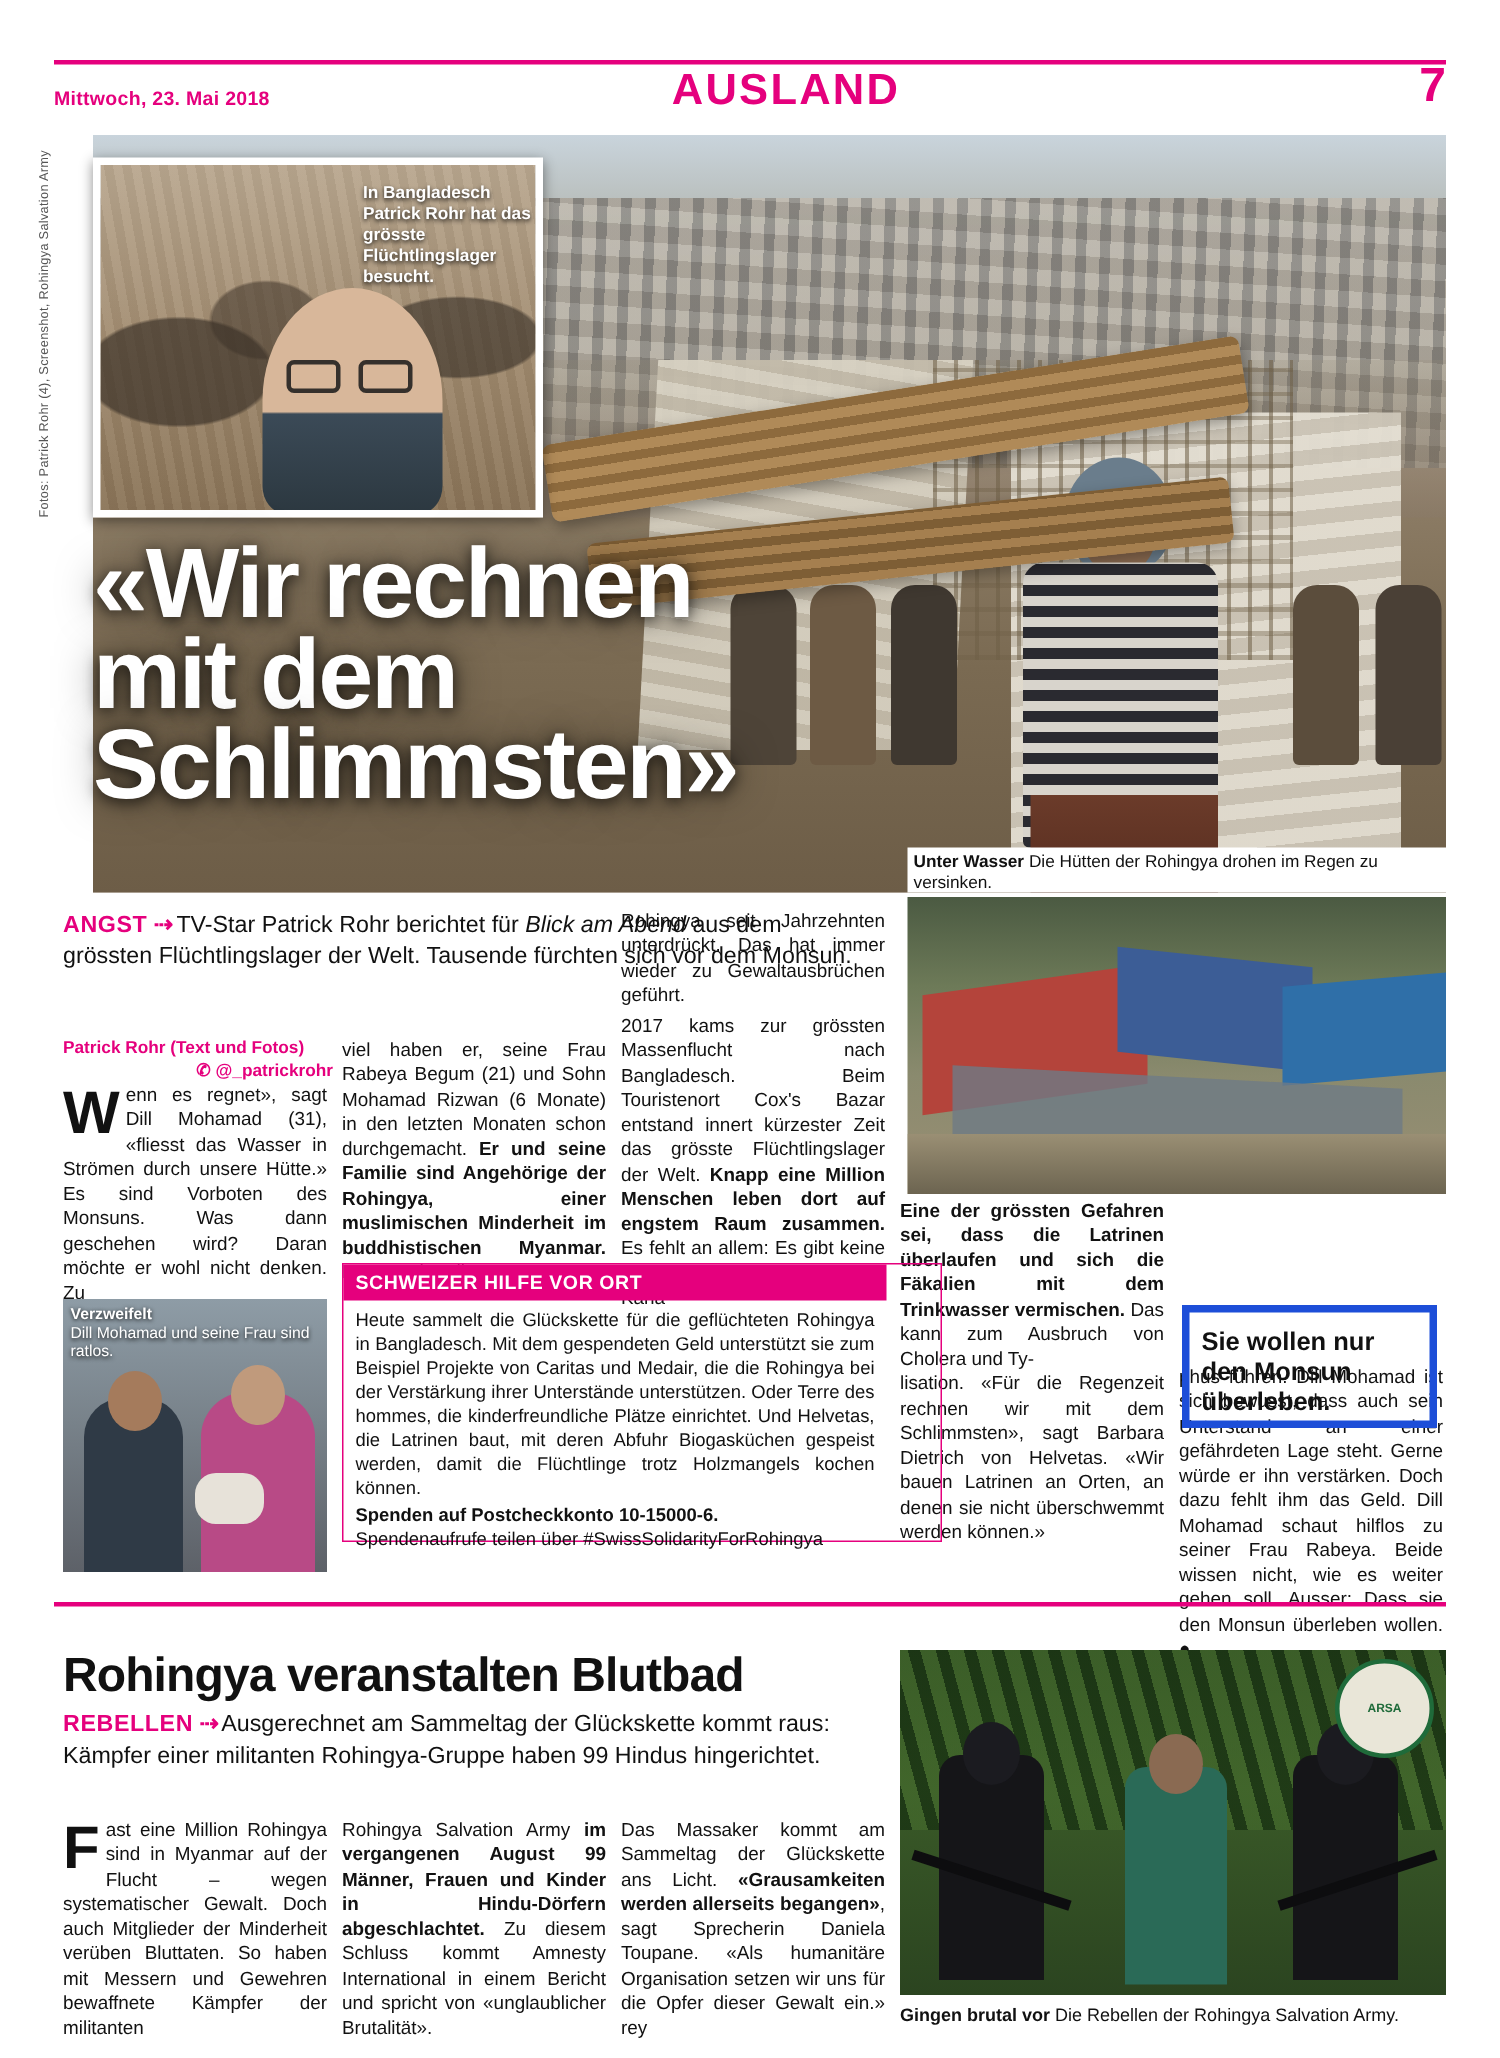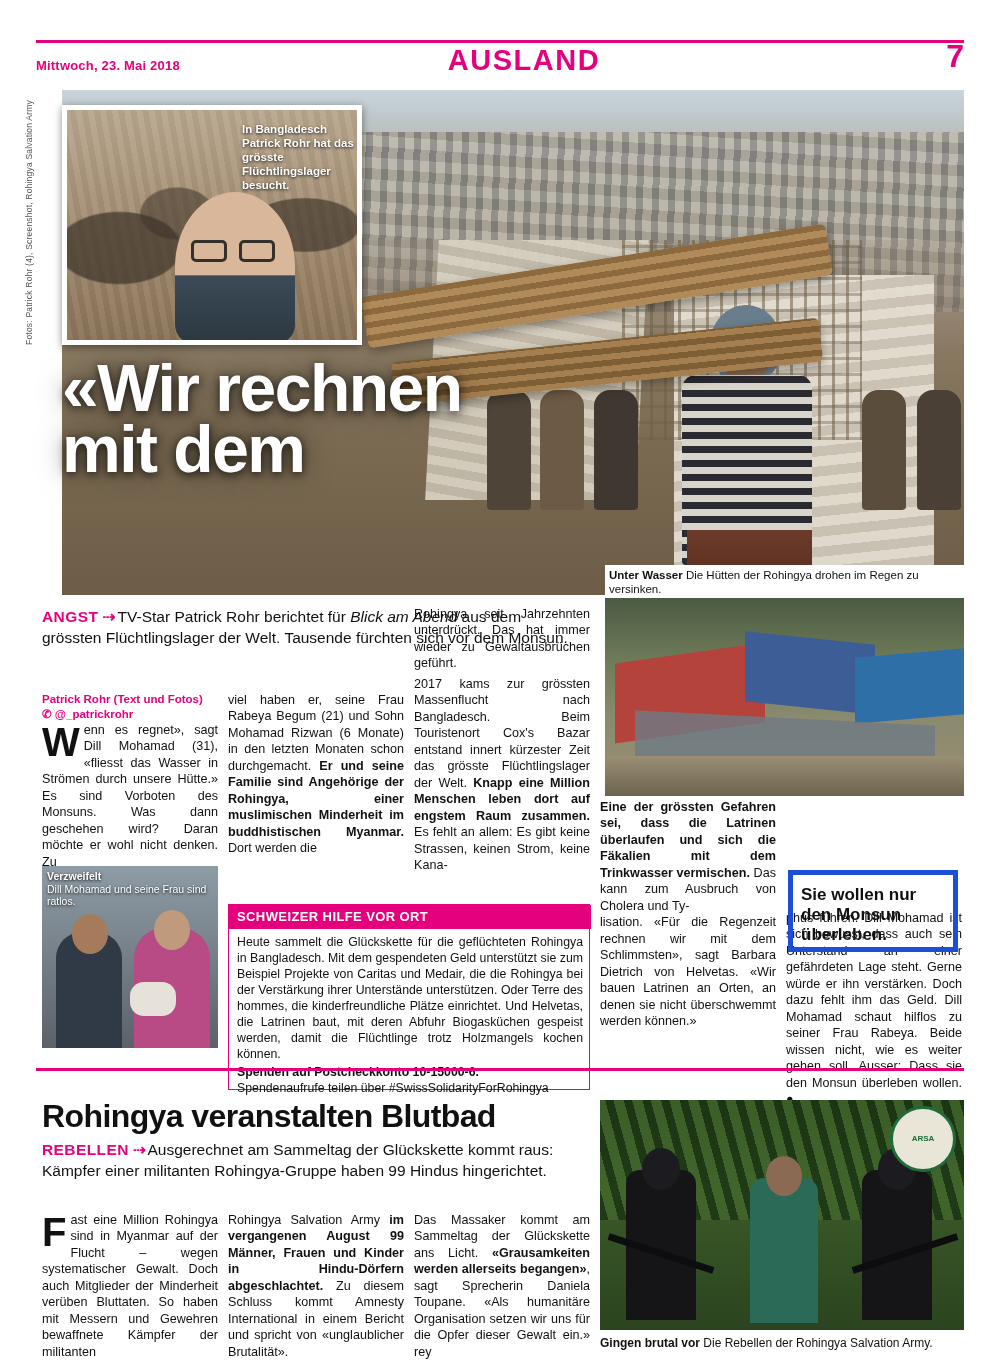--- a/index.html
+++ b/index.html
@@ -171,21 +171,21 @@
     font-size:15.5px; line-height:1.36;
   }
   .lead-block .kicker { color:#e5007d; font-weight:bold; letter-spacing:.4px; }
   .lead-block .arrow { color:#e5007d; font-weight:bold; letter-spacing:-2px; }
   .lead-block em { font-style:italic; }
 
   .byline {
     position:absolute; left:42px; top:692px; width:180px;
     font-size:11.5px; line-height:1.3; color:#e5007d; font-weight:bold;
   }
-  .byline .tw { color:#e5007d; }
+  .byline .tw { color:#e5007d;text-align:right; }
 
   
   .col { position:absolute; font-size:12.6px; line-height:1.31; text-align:justify; }
   .col p { margin:0 0 0 0; }
   .col b { font-weight:bold; }
   .dropcap {
     float:left; font-size:40px; line-height:32px; font-weight:bold;
     padding:2px 4px 0 0; margin-top:2px;
   }
 
@@ -209,21 +209,21 @@
     overflow:hidden;
   }
   .vz-photo .m { position:absolute; left:14px; top:66px; width:66px; height:116px; background:#2f3a46; border-radius:26px 26px 0 0; }
   .vz-photo .mh { position:absolute; left:30px; top:48px; width:36px; height:40px; background:#a57b5c; border-radius:50%; }
   .vz-photo .w { position:absolute; left:92px; top:62px; width:76px; height:120px; background:#b84a86; border-radius:30px 30px 0 0; }
   .vz-photo .wh { position:absolute; left:112px; top:44px; width:36px; height:40px; background:#c09a7c; border-radius:50%; }
   .vz-photo .baby { position:absolute; left:88px; top:116px; width:46px; height:34px; background:#e7e2d9; border-radius:14px; }
 
   
   .help-box {
-    position:absolute; left:228px; top:904px; width:362px; height:186px;
+    position:absolute; left:228px; top:842px; width:400px; height:186px;
     border:1px solid #e5007d;
   }
   .help-head {
     position:absolute; left:0; top:0; width:362px; height:24px;
     background:#e5007d; color:#fff; font-size:13px; font-weight:bold;
     letter-spacing:.4px; padding:4px 0 0 8px;
   }
   .help-body {
     position:absolute; left:8px; top:30px; width:346px;
     font-size:12.3px; line-height:1.3; text-align:justify;
@@ -336,20 +336,21 @@
     <div class="glass-r"></div>
   </div>
   <div class="inset-caption">
     <b>In Bangladesch</b>
     <span>Patrick Rohr hat das grösste Flüchtlingslager besucht.</span>
   </div>
 
   <div class="headline">
     <span>«Wir rechnen</span>
     <span>mit dem</span>
+    <span>Schlimmsten»</span>
   </div>
 
 
   <div class="uw-caption">
     <b>Unter Wasser</b>
     <span>Die Hütten der Rohingya drohen im Regen zu versinken.</span>
   </div>
   <div class="uw-photo">
     <div class="t1"></div>
     <div class="t2"></div>

